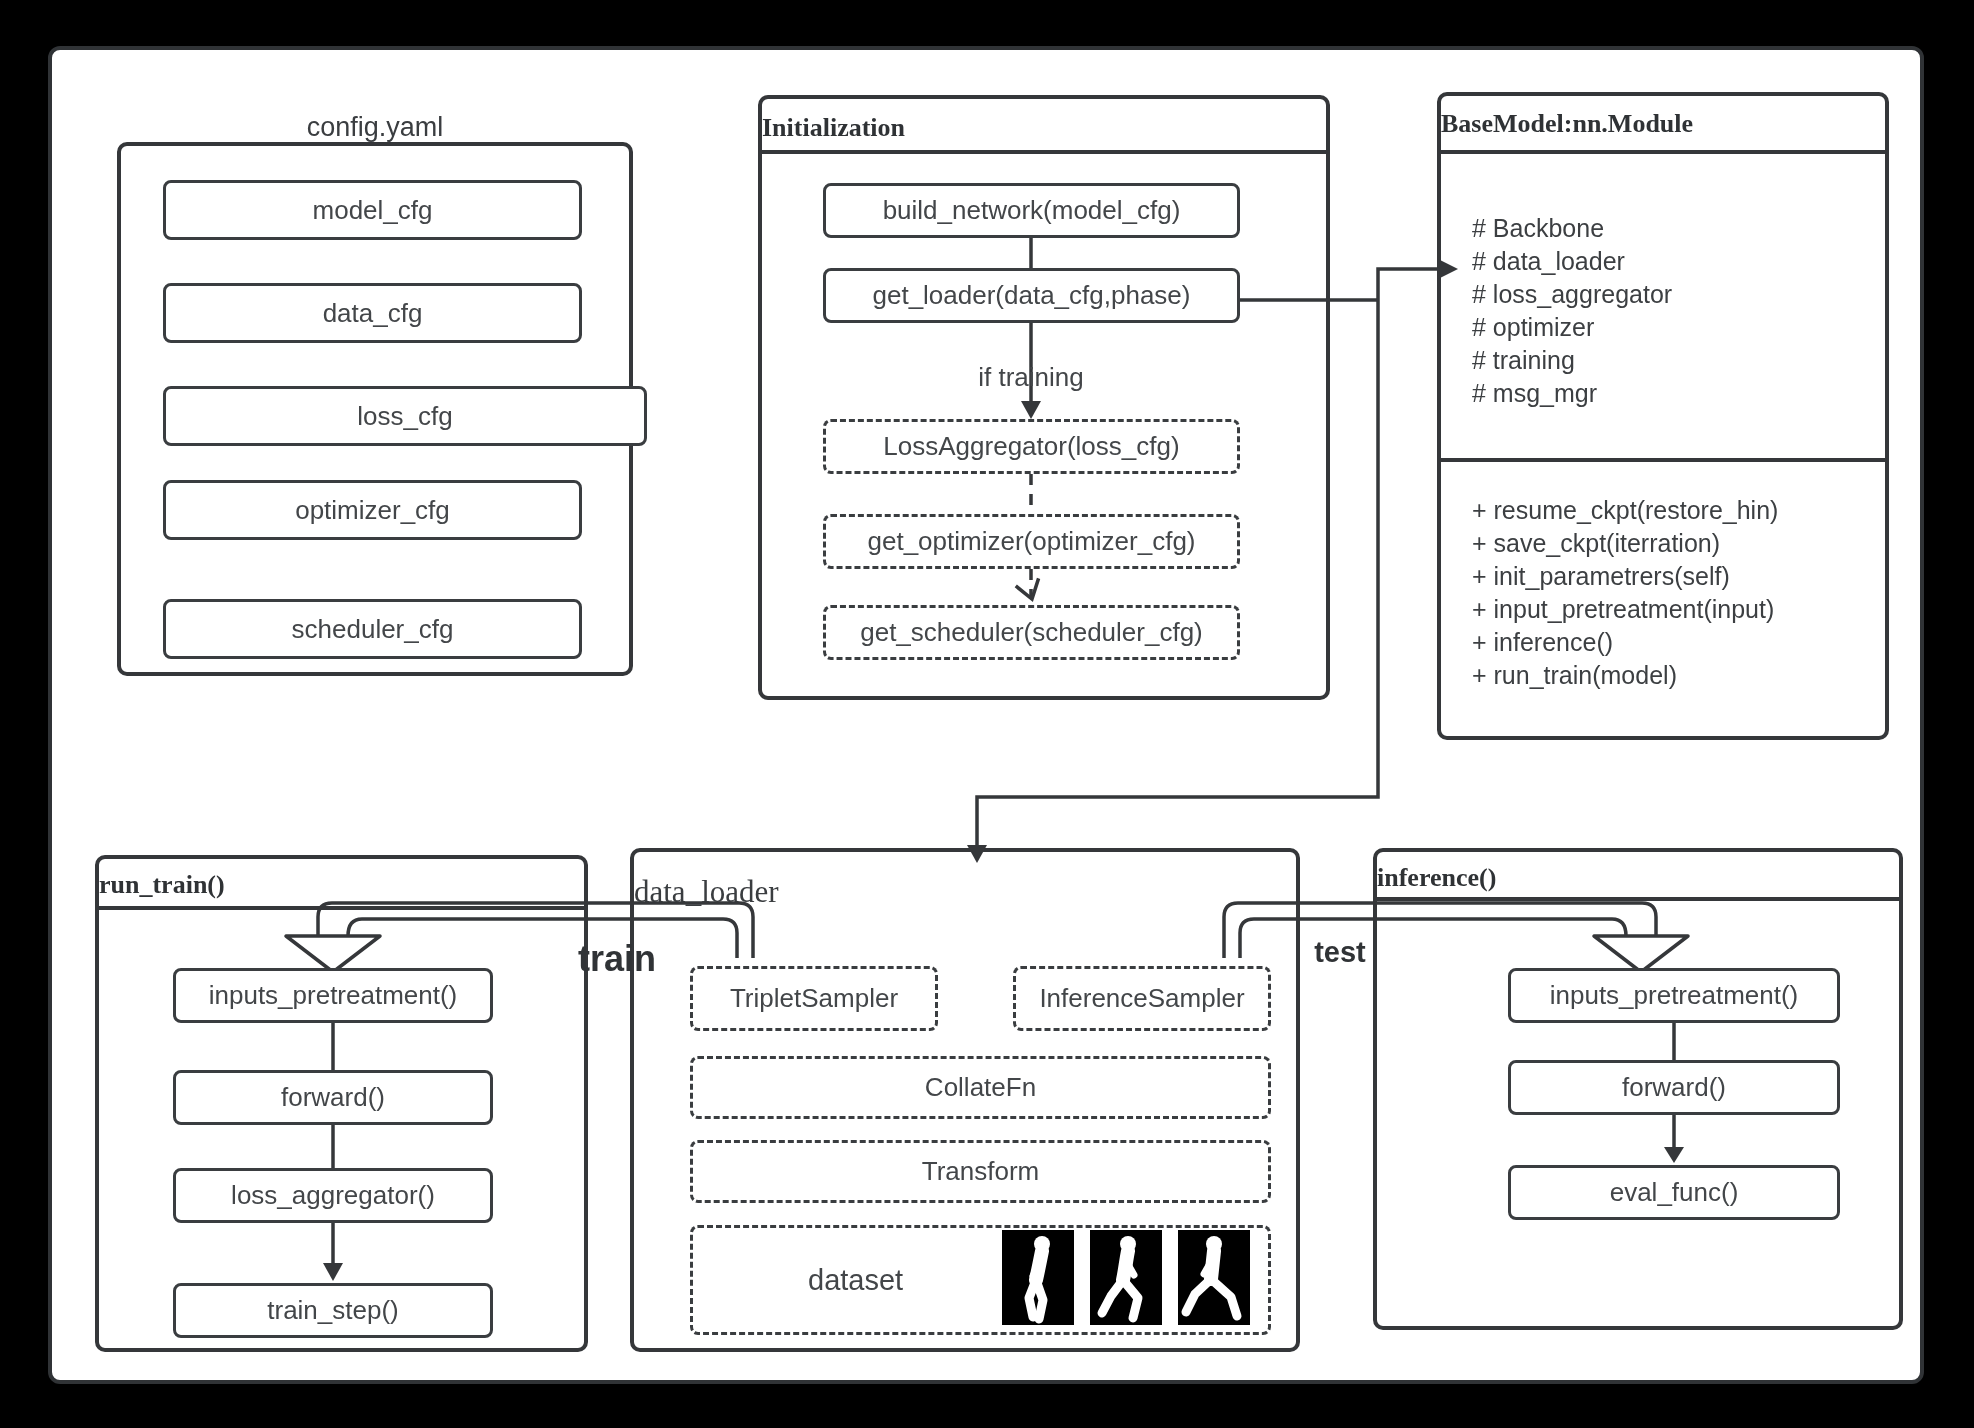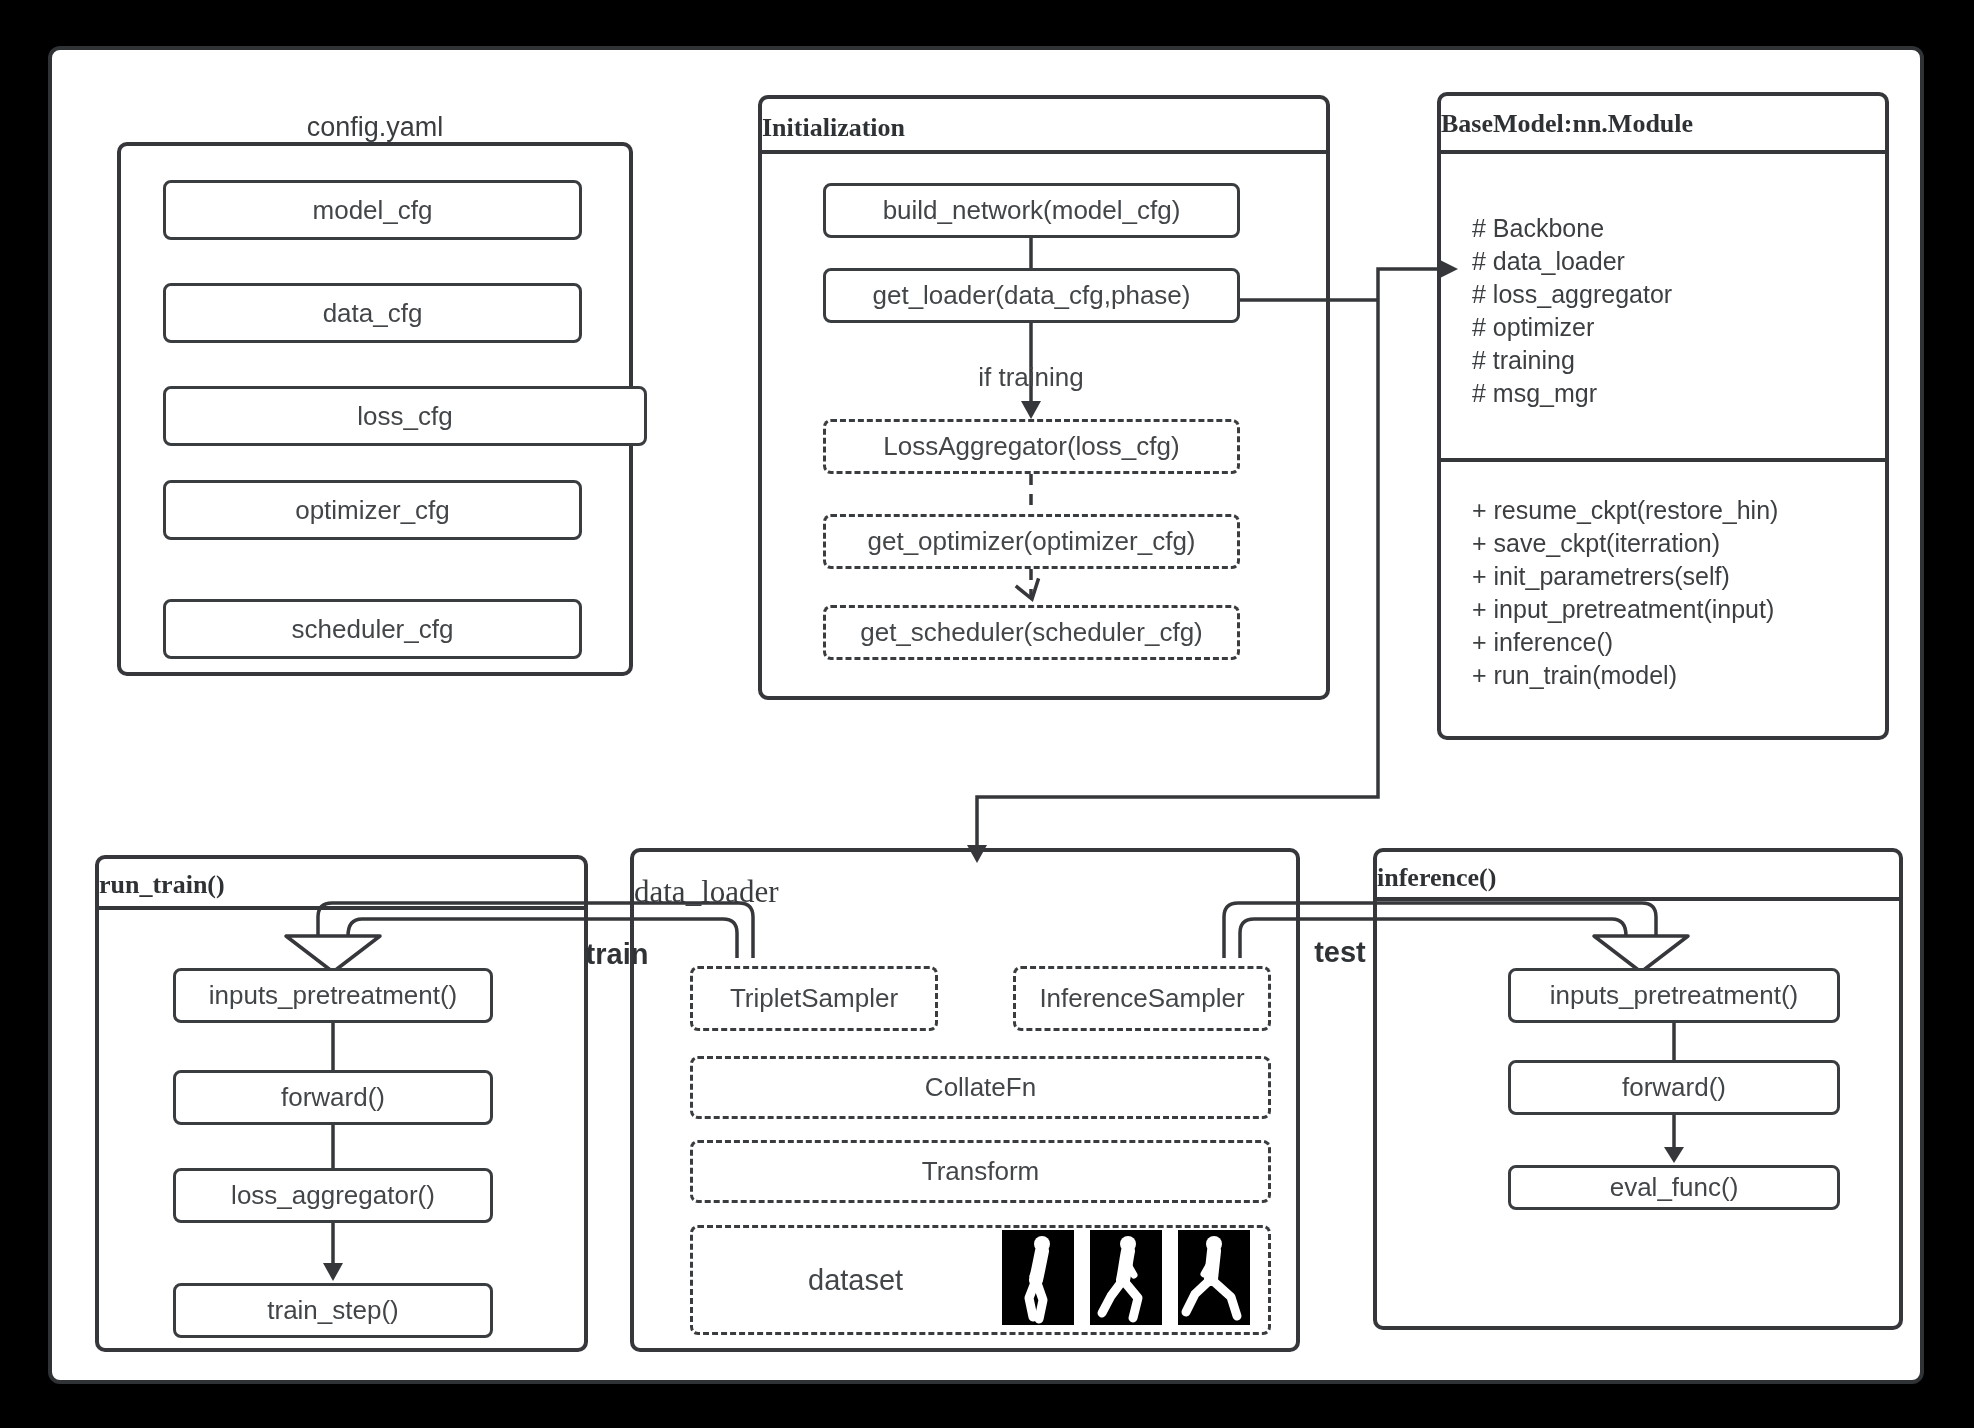--- a/index.html
+++ b/index.html
@@ -158,17 +158,17 @@
       <circle cx="36" cy="14" r="8" fill="#fff"></circle>
       <path d="M36 21 C35 31 34 40 33 49" stroke="#fff" stroke-width="14" stroke-linecap="round" fill="none"></path>
       <path d="M33 49 L53 67 L59 86" stroke="#fff" stroke-width="9" stroke-linecap="round" stroke-linejoin="round" fill="none"></path>
       <path d="M33 49 L17 64 L8 82" stroke="#fff" stroke-width="9" stroke-linecap="round" stroke-linejoin="round" fill="none"></path>
       <path d="M34 30 L26 44" stroke="#fff" stroke-width="7" stroke-linecap="round" fill="none"></path>
     </svg>
   </div>
 
   <div class="node" style="left:1508px;top:968px;width:332px;height:55px;">inputs_pretreatment()</div>
   <div class="node" style="left:1508px;top:1060px;width:332px;height:55px;">forward()</div>
-  <div class="node" style="left:1508px;top:1165px;width:332px;height:45px;">eval_func()</div>
+  <div class="node" style="left:1508px;top:1165px;width:332px;height:55px;">eval_func()</div>
 
-  <div class="free-label" style="left:572px;top:938px;width:90px;text-align:center;font-size:29px;font-weight:bold;color:#303336;">train</div>
+  <div class="free-label" style="left:572px;top:938px;width:90px;text-align:center;font-size:36px;font-weight:bold;color:#303336;">train</div>
   <div class="free-label" style="left:1300px;top:936px;width:80px;text-align:center;font-size:29px;font-weight:bold;color:#303336;">test</div>
 </div>
 
 </body></html>

